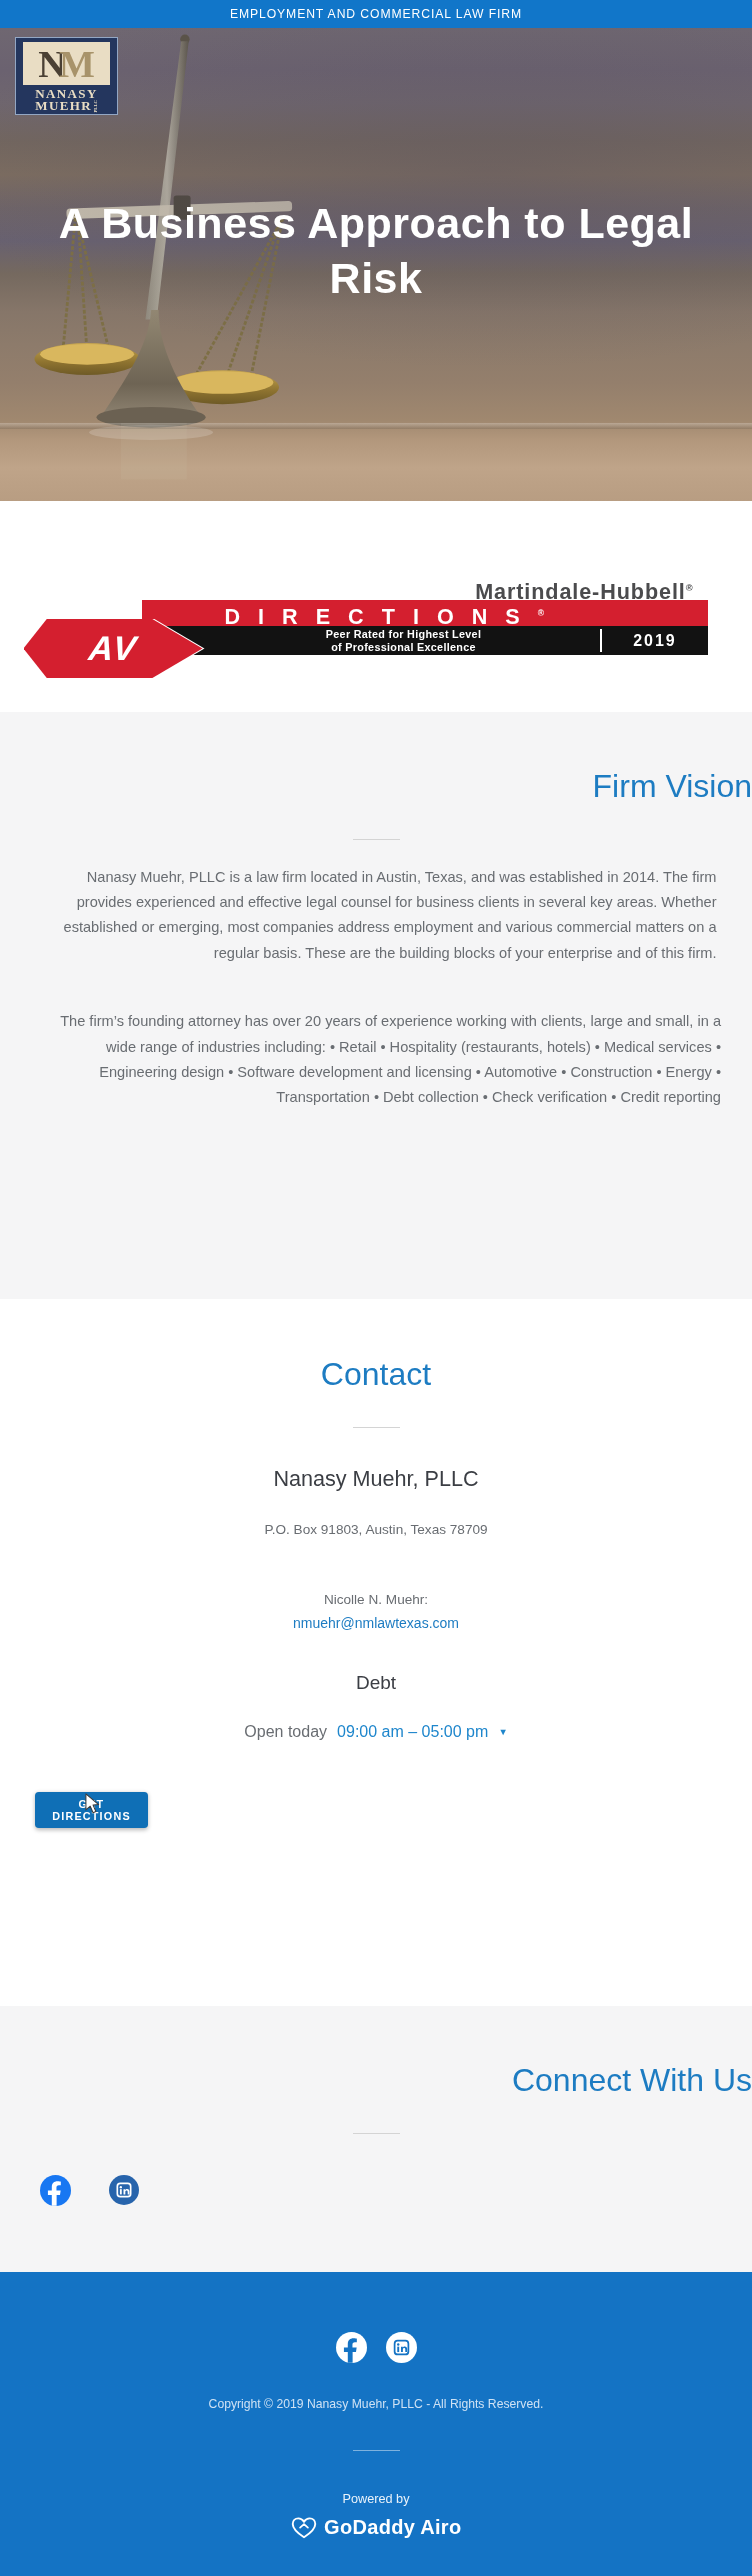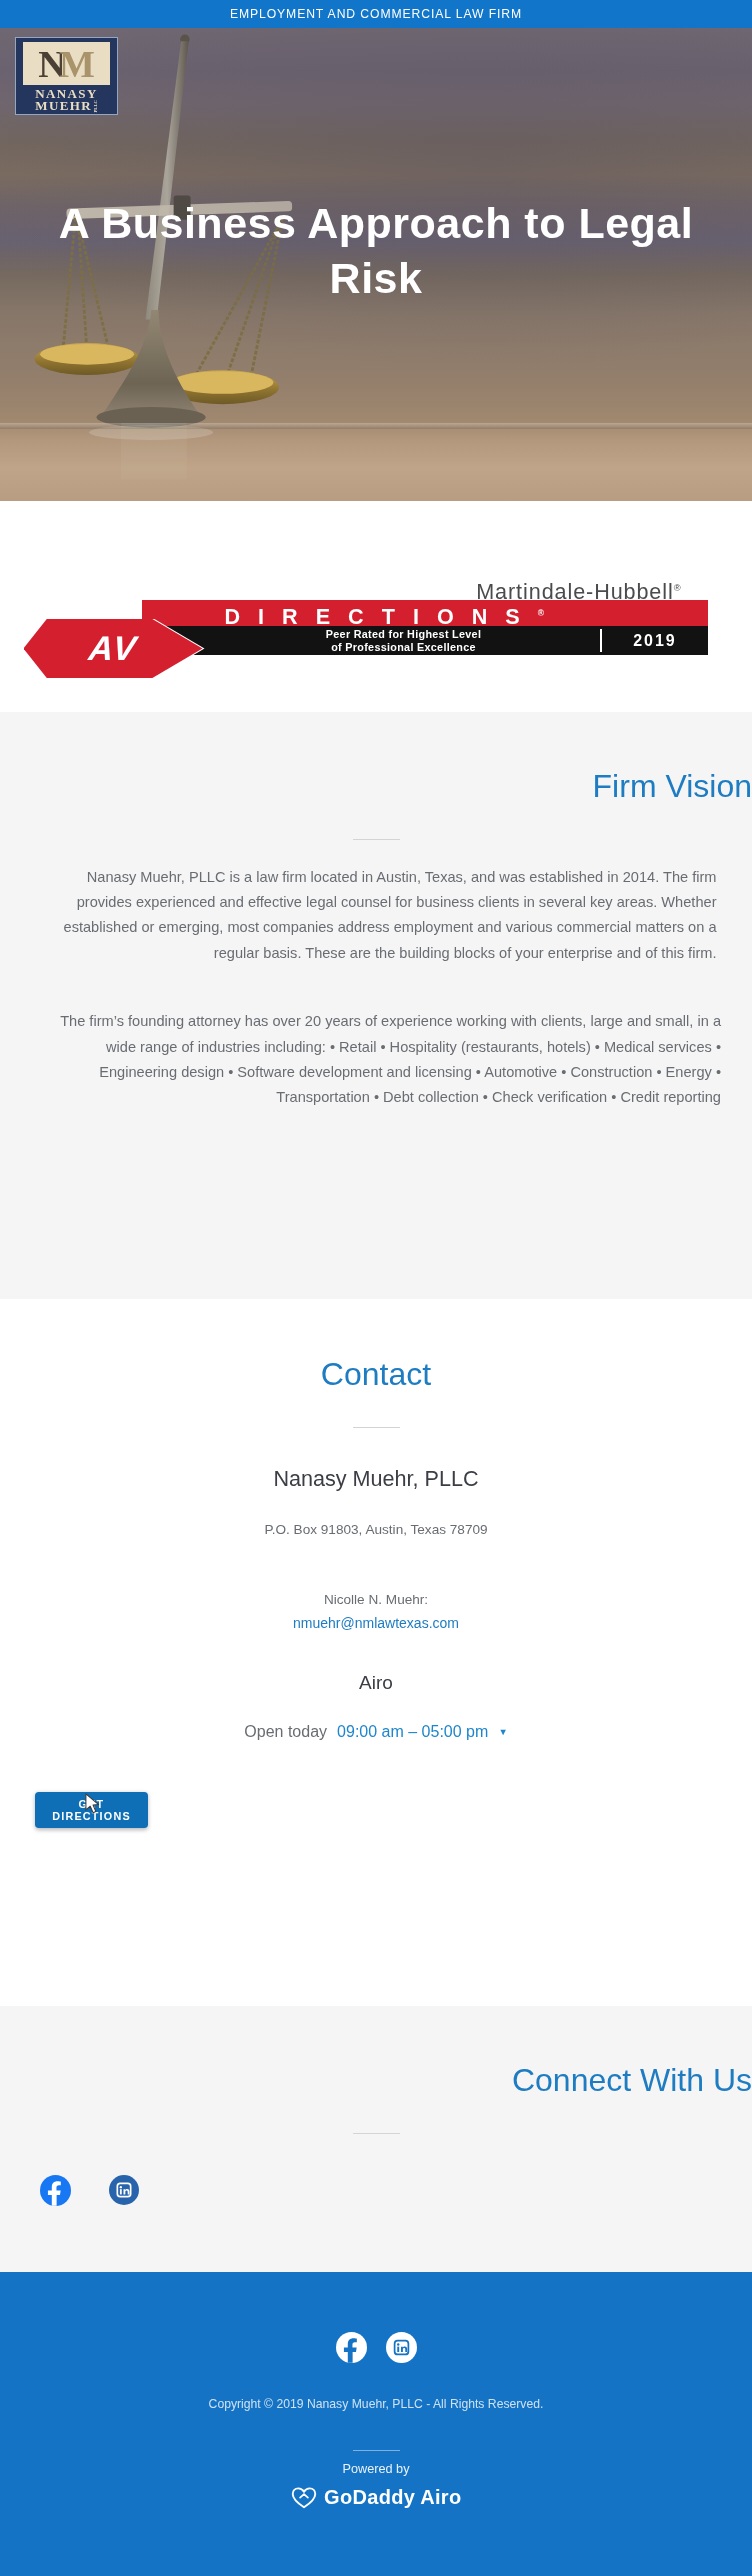--- a/index.html
+++ b/index.html
@@ -35,21 +35,21 @@
     font-size:13px;letter-spacing:1.4px;line-height:12.2px;margin-top:2.8px;}
   .logo-name .row2{display:inline-flex;align-items:center;}
   .logo-pllc{font-size:4.7px;letter-spacing:0;writing-mode:vertical-rl;transform:rotate(180deg);margin-left:1.9px;line-height:3.8px;}
   .hero h1{position:absolute;left:0;top:168px;width:100%;margin:0;text-align:center;
     color:#ffffff;font-size:43px;line-height:55px;font-weight:700;letter-spacing:0.5px;}
   .hero h1 span{display:inline-block;max-width:658px;}
 
   
   .badge-band{position:relative;height:211px;background:#ffffff;}
   .av-badge{position:absolute;left:23.5px;top:78px;width:684px;height:81px;}
-  .mh-label{position:absolute;top:0;right:26px;color:#4b4b4d;font-size:21.6px;font-weight:400;letter-spacing:0.9px;}
+  .mh-label{position:absolute;top:0;right:14px;color:#4b4b4d;font-size:21.6px;font-weight:700;letter-spacing:0.9px;}
   .mh-label sup{font-size:9.4px;}
   .av-rows{position:absolute;left:118px;right:0;top:21px;}
   .row-red{height:26px;background:#d41f2f;color:#fff;line-height:27px;
     padding-left:83px;font-size:21.6px;font-weight:600;letter-spacing:18px;white-space:nowrap;}
   .row-red sup{font-size:8.5px;letter-spacing:0;vertical-align:super;}
   .row-black{height:29px;background:#121212;display:flex;align-items:stretch;}
   .tagline{flex:0 0 458px;box-sizing:border-box;padding-left:66px;display:flex;flex-direction:column;
     justify-content:center;text-align:center;color:#fff;font-size:10.8px;font-weight:700;line-height:12.2px;letter-spacing:0.3px;}
   .vdivider{width:2.8px;background:#ffffff;margin:2.8px 0;}
   .year{flex:1;display:flex;align-items:center;justify-content:center;color:#fff;
@@ -91,21 +91,21 @@
   .connect{height:266px;padding-top:55px;}
   .social-row{margin:41px 0 0 40px;text-align:left;display:flex;gap:38px;}
   .social-row svg{display:block;cursor:pointer;}
 
   
   .footer{height:304px;background:#1473c4;text-align:center;color:#ffffff;box-sizing:border-box;padding-top:60px;}
   .footer-social{display:flex;justify-content:center;gap:19px;}
   .footer-social svg{display:block;cursor:pointer;}
   .copyright{margin-top:34px;font-size:12.2px;line-height:15px;color:#cfe2f4;}
   .fdivider{width:47px;border:none;border-top:0.9px solid rgba(255,255,255,.45);margin:38px auto 0 auto;}
-  .powered{margin-top:11px;font-size:12.7px;line-height:15px;color:#eaf3fb;}
+  .powered{margin-top:41px;font-size:12.7px;line-height:15px;color:#eaf3fb;}
   .gd-row{margin-top:7.5px;display:flex;align-items:center;justify-content:center;gap:7.5px;}
   .gd-word{font-size:20px;font-weight:700;letter-spacing:0.3px;color:#ffffff;}
 
   .cursor{position:absolute;left:83px;top:1793px;z-index:20;pointer-events:none;}
 </style>
 </head>
 <body>
 
 <div class="page">
 
@@ -203,21 +203,21 @@
     <p class="bodytext fv-p2">The firm’s founding attorney has over 20 years of experience working with clients, large and small, in a wide range of industries including:  •  Retail  •  Hospitality (restaurants, hotels)  •  Medical services  •  Engineering design  •  Software development and licensing  •  Automotive  •  Construction  •  Energy  •  Transportation  •  Debt collection  •  Check verification  •  Credit reporting</p>
   </div>
 
   <div class="section contact">
     <h2>Contact</h2>
     <hr class="hdivider">
     <h3 class="firm-name">Nanasy Muehr, PLLC</h3>
     <p class="address">P.O. Box 91803, Austin, Texas 78709</p>
     <p class="attorney">Nicolle N. Muehr:</p>
     <a class="email" href="#">nmuehr@nmlawtexas.com</a>
-    <h4 class="hours-title">Airo</h4>
+    <h4 class="hours-title">Debt</h4>
     <div class="hours-row">
       <span class="status">Open today</span>
       <span class="time">09:00 am – 05:00 pm</span>
       <span class="caret">▼</span>
     </div>
     <button class="directions-btn">GET DIRECTIONS</button>
   </div>
 
   <div class="section gray connect">
     <h2>Connect With Us</h2>

